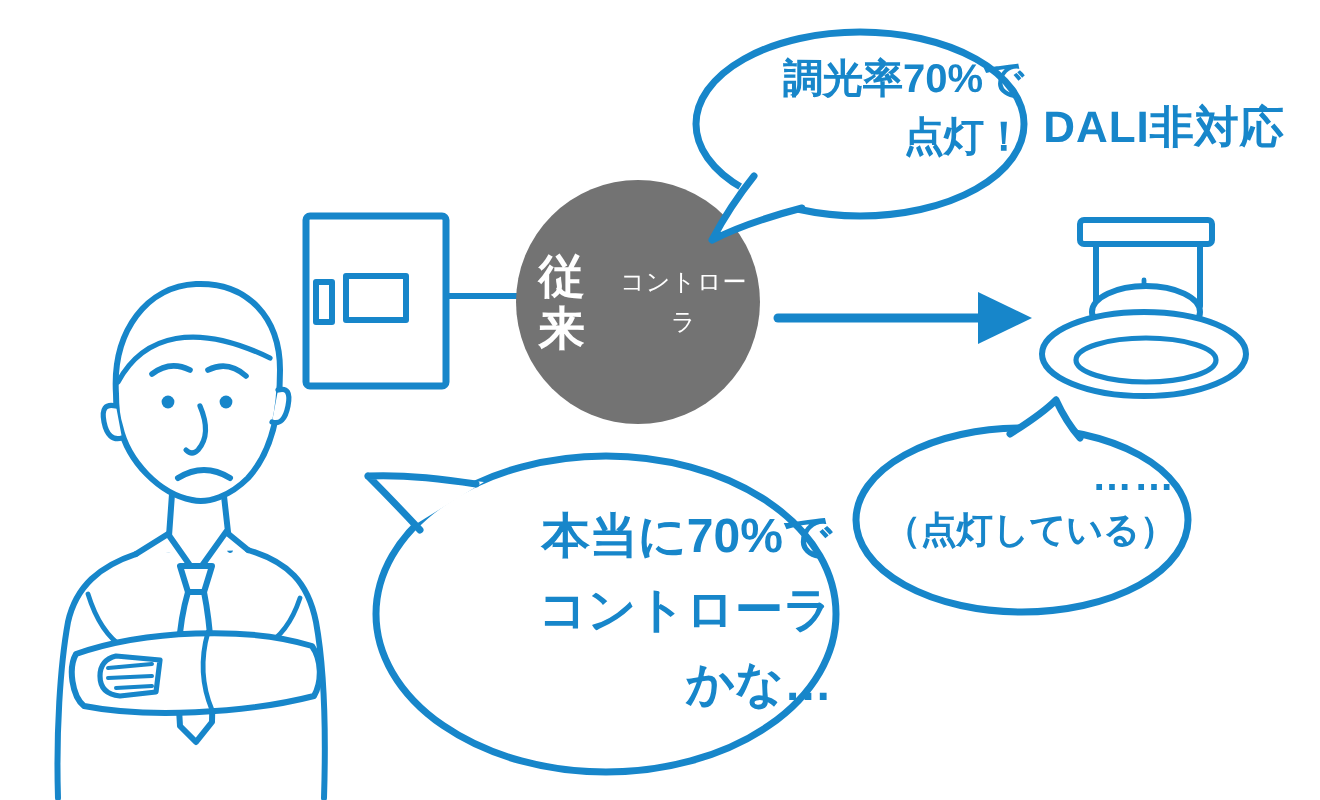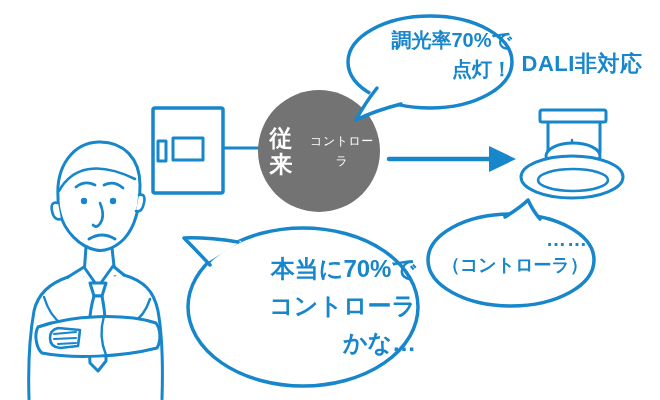--- a/index.html
+++ b/index.html
@@ -120,21 +120,21 @@
     <div>点灯！</div>
   </div>
 
   <svg class="abs" style="left:422px;top:198px;" width="178" height="112" viewBox="0 0 178 112">
     <ellipse cx="89" cy="62" rx="83" ry="46" fill="#ffffff" stroke="#1786ca" stroke-width="3.5"></ellipse>
     <path d="M80,22 Q98,10 106,2 Q110,12 120,24 Z" fill="#ffffff" stroke="none"></path>
     <path d="M83,19 Q99,9 106,2 M106,2 Q111,13 118,21" fill="none" stroke="#1786ca" stroke-width="3.5" stroke-linecap="round"></path>
   </svg>
   <div class="abs bubble-text bt2 blue-text">
     <div class="dots">……</div>
-    <div>（コントローラ）</div>
+    <div>（点灯している）</div>
   </div>
 
   <svg class="abs" style="left:182px;top:222px;" width="242" height="175" viewBox="0 0 242 175">
     <ellipse cx="121" cy="85" rx="115" ry="79" fill="#ffffff" stroke="#1786ca" stroke-width="3.5"></ellipse>
     <path d="M26,40 Q13,27 1,15 Q24,15 60,19 Z" fill="#ffffff" stroke="none"></path>
     <path d="M28,43 Q14,28 2,16 M2,16 Q24,15 56,20" fill="none" stroke="#1786ca" stroke-width="3.5" stroke-linecap="round"></path>
   </svg>
   <div class="abs bubble-text bt3 blue-text">
     <div>本当に70%で</div>
     <div>コントローラ</div>

